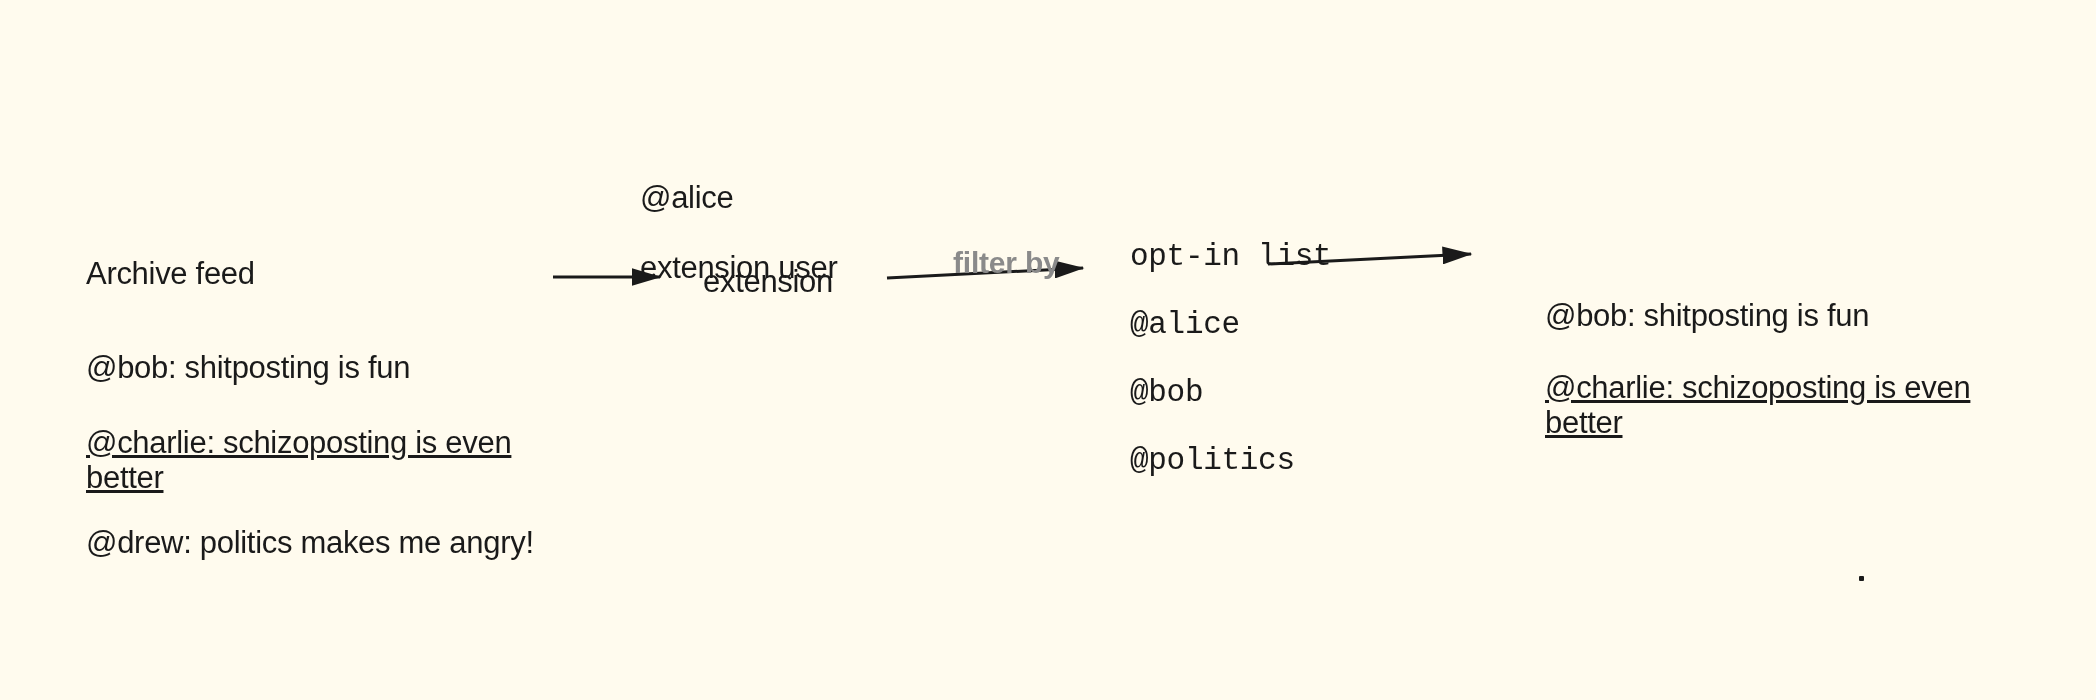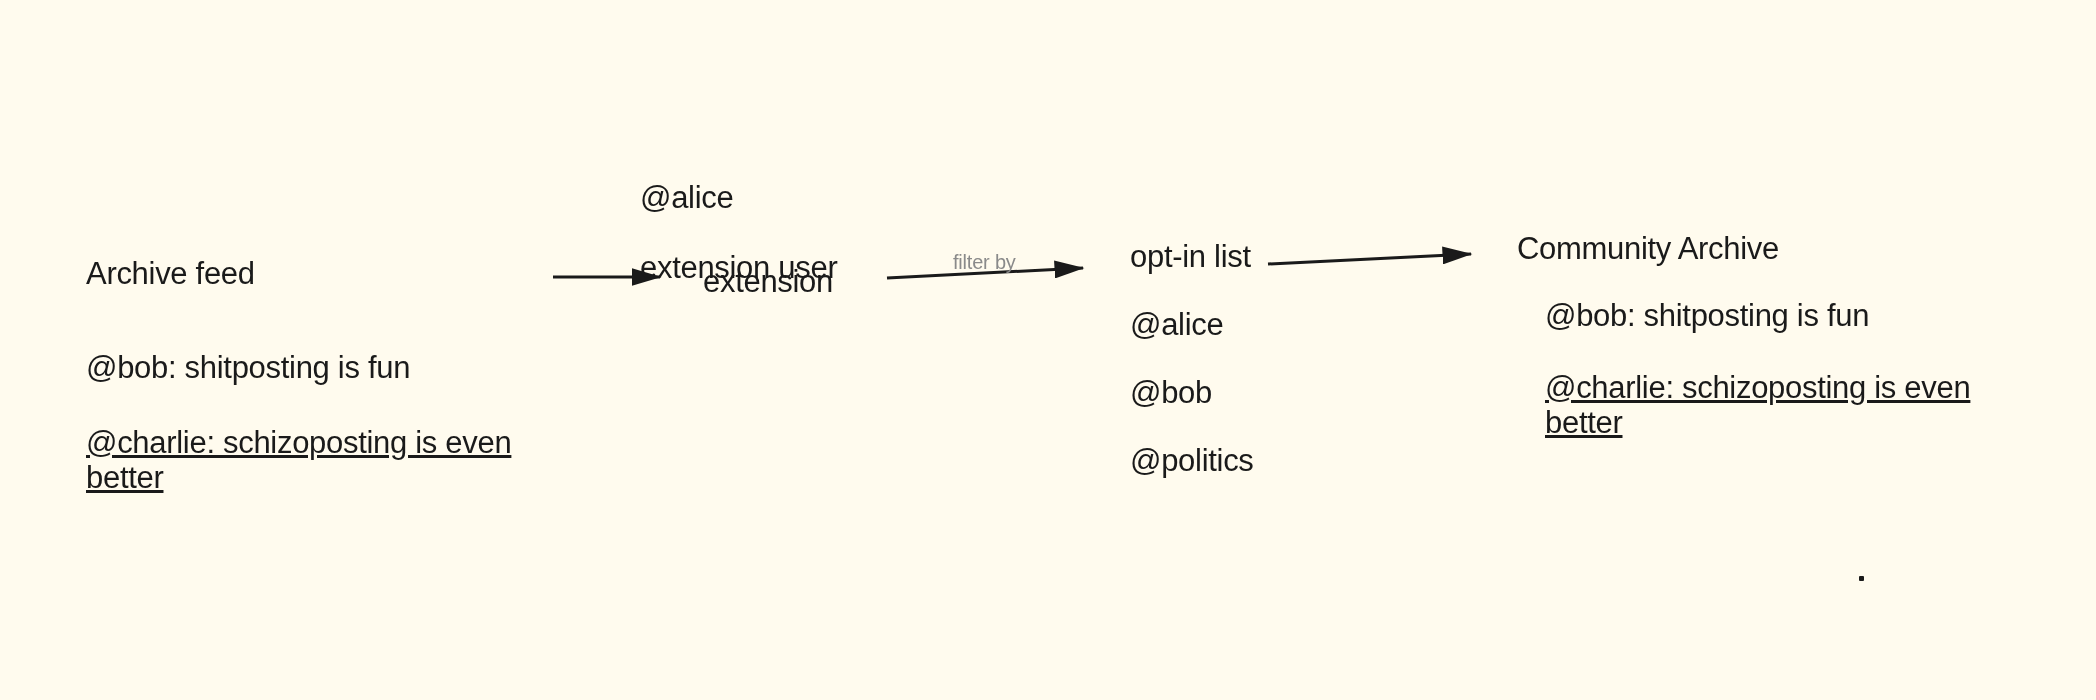--- a/index.html
+++ b/index.html
@@ -15,23 +15,23 @@
     height: 700px;
     background: var(--bg);
     overflow: hidden;
     font-family: "Liberation Sans", sans-serif;
     color: var(--text);
     font-size: 31px;
     letter-spacing: -0.3px;
     line-height: 35px;
   }
   .txt { position: absolute; white-space: pre-line; }
-  .muted { color: var(--muted); font-size: 20px; letter-spacing: -0.2px; }
+  .muted { color: var(--muted); font-size: 30px; letter-spacing: -0.2px; font-weight: bold; }
   .wrapblock { width: 480px; white-space: normal; text-decoration: underline; }
-  .lh34 { line-height: 34px; }
+  .lh34 { line-height: 34px; font-family: Liberation Mono, monospace; }
   .arrows { position: absolute; left: 0; top: 0; width: 2096px; height: 700px; }
   .arrows line { stroke: var(--text); stroke-width: 3; }
   .arrows marker path { fill: var(--text); }
   .dot {
     position: absolute;
     width: 5px; height: 5px;
     background: var(--text);
     border-radius: 1px;
   }
 </style>
@@ -50,38 +50,38 @@
     <line x1="887" y1="278" x2="1083" y2="268" marker-end="url(#ah)"></line>
     <line x1="1268" y1="264" x2="1471" y2="254" marker-end="url(#ah)"></line>
   </svg>
 
   <div class="txt" style="left:86px; top:256px">Archive feed</div>
 
   <div class="txt" style="left:86px; top:350px">@bob: shitposting is fun</div>
 
   <div class="txt wrapblock" style="left:86px; top:425px">@charlie: schizoposting is even better</div>
 
+  <div class="txt" style="left:86px; top:525px">@drew: politics makes me angry!</div>
 
   <div class="txt" style="left:640px; top:145px">
     <div>@alice</div>
     <div>extension user</div>
   </div>
 
   <div class="txt" style="left:703px; top:264px">extension</div>
 
   <div class="txt muted" style="left:953px; top:245px">filter by</div>
 
   <div class="txt lh34" style="left:1130px; top:206px">
     <div>opt-in list</div>
     <div>@alice</div>
     <div>@bob</div>
     <div>@politics</div>
   </div>
 
-  <div class="txt" style="left:1517px; top:231px">Community Archive</div>
 
   <div class="txt" style="left:1545px; top:298px">@bob: shitposting is fun</div>
 
   <div class="txt wrapblock" style="left:1545px; top:370px">@charlie: schizoposting is even better</div>
 
   <div class="dot" style="left:1859px; top:576px"></div>
 
 </div>
 
 </body></html>

